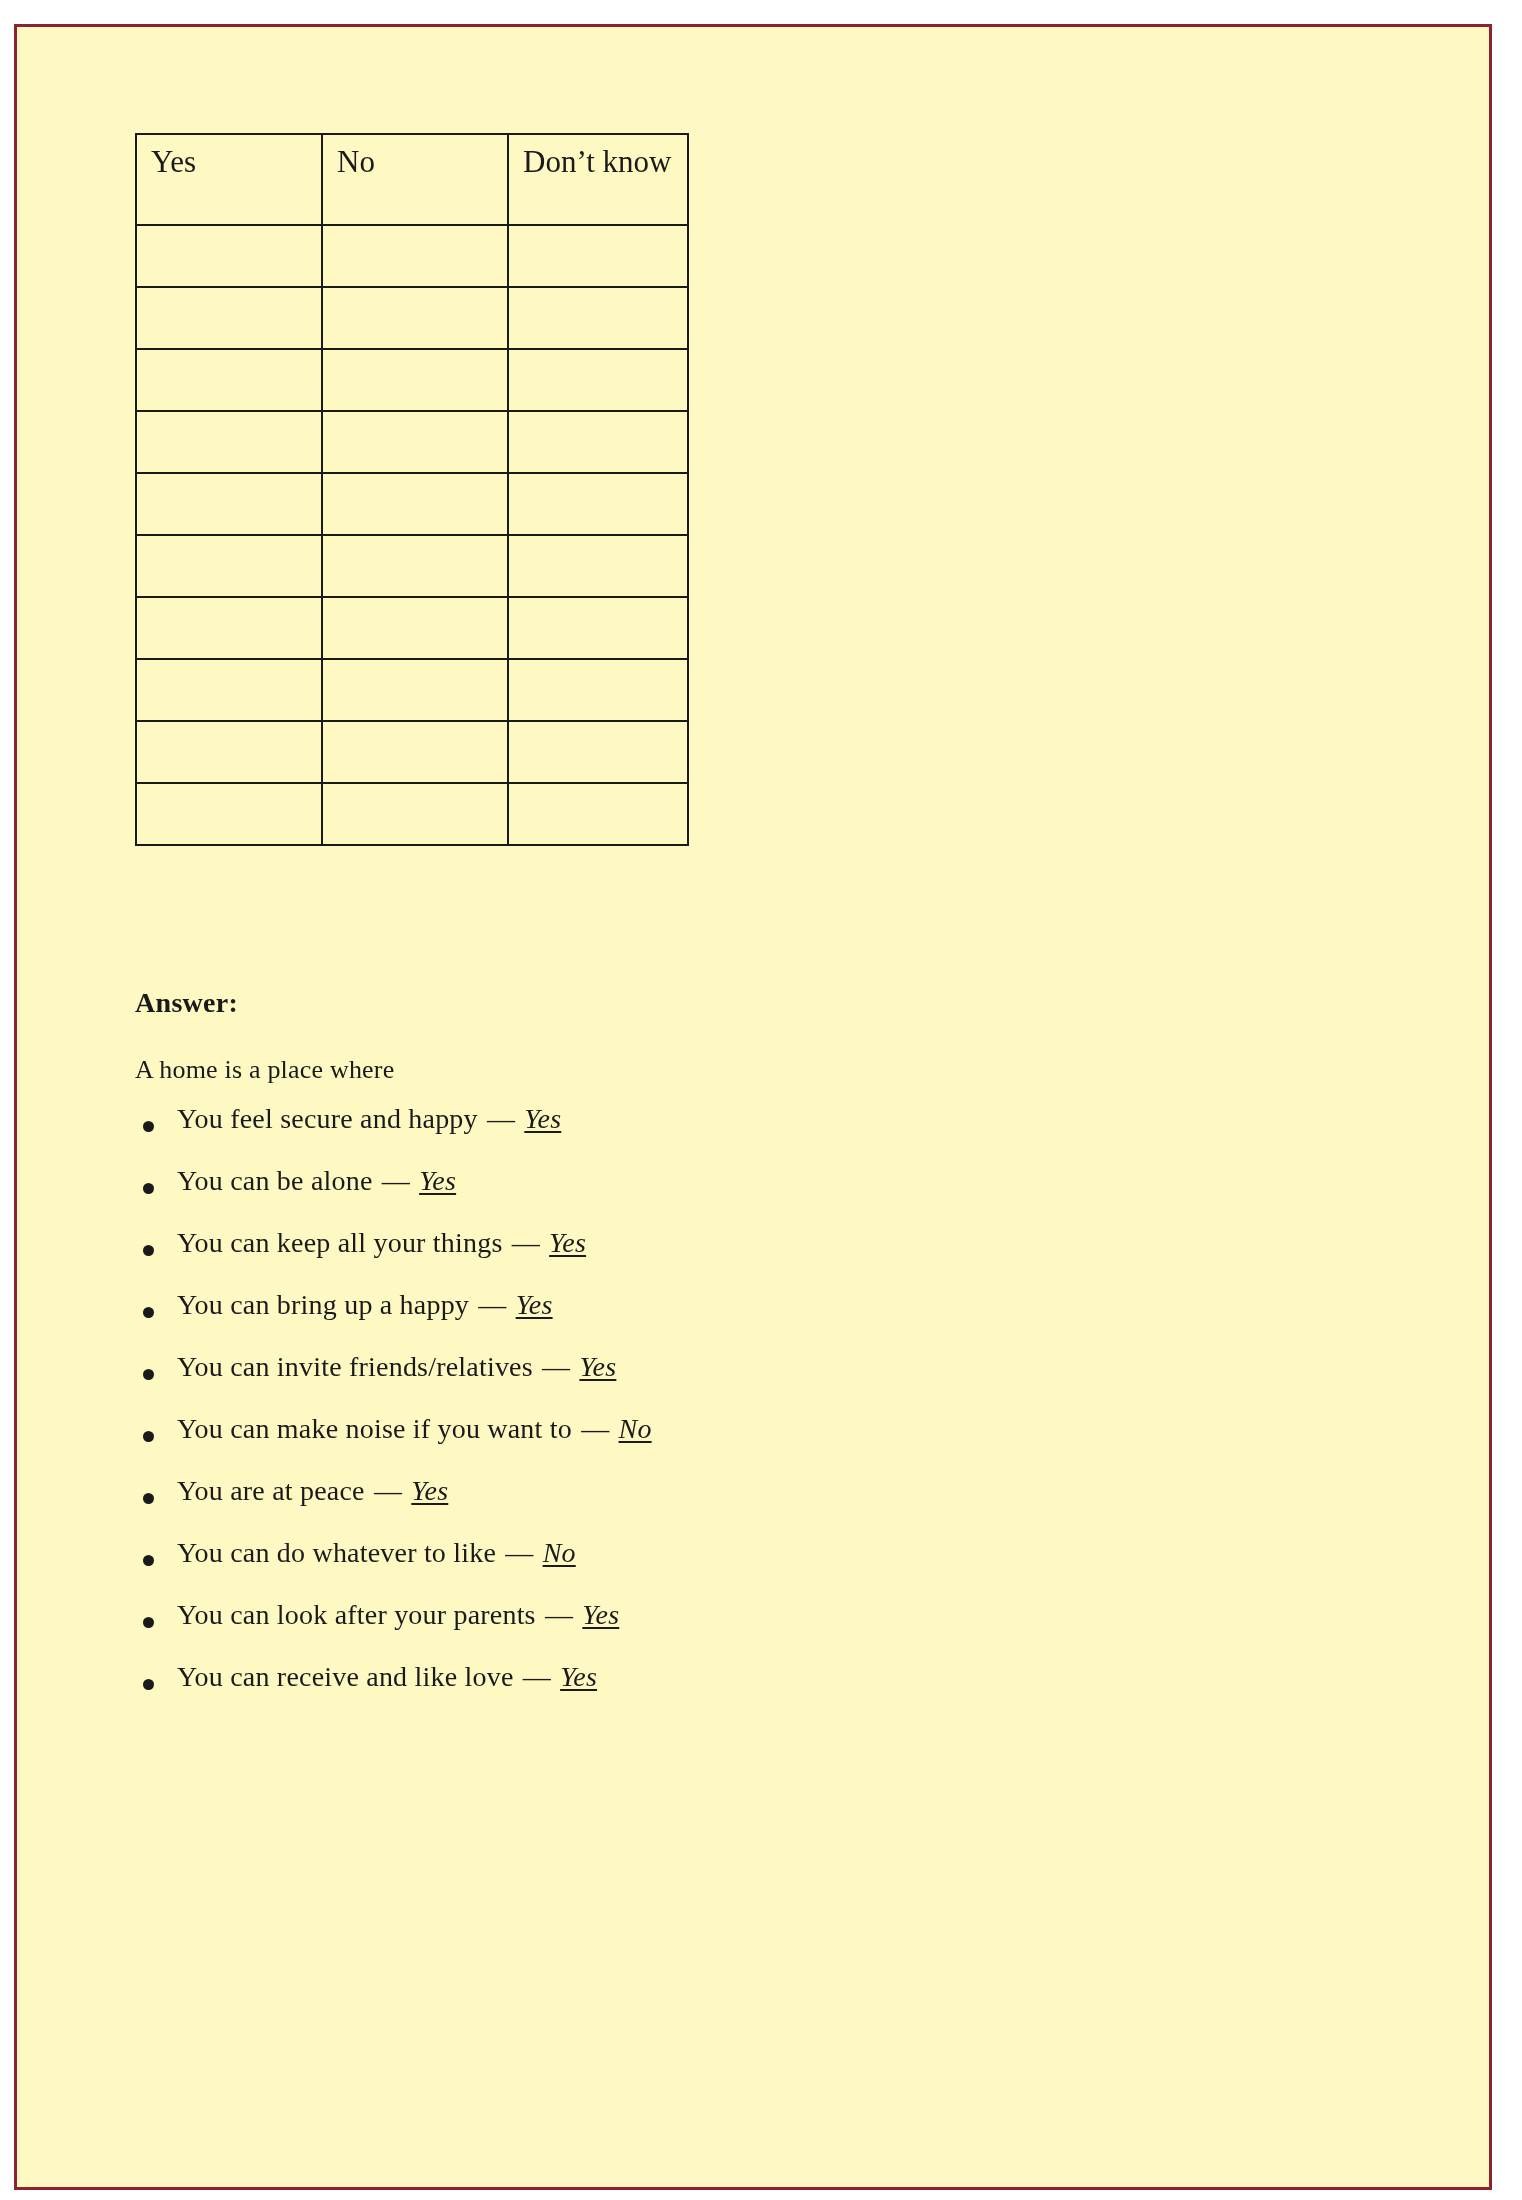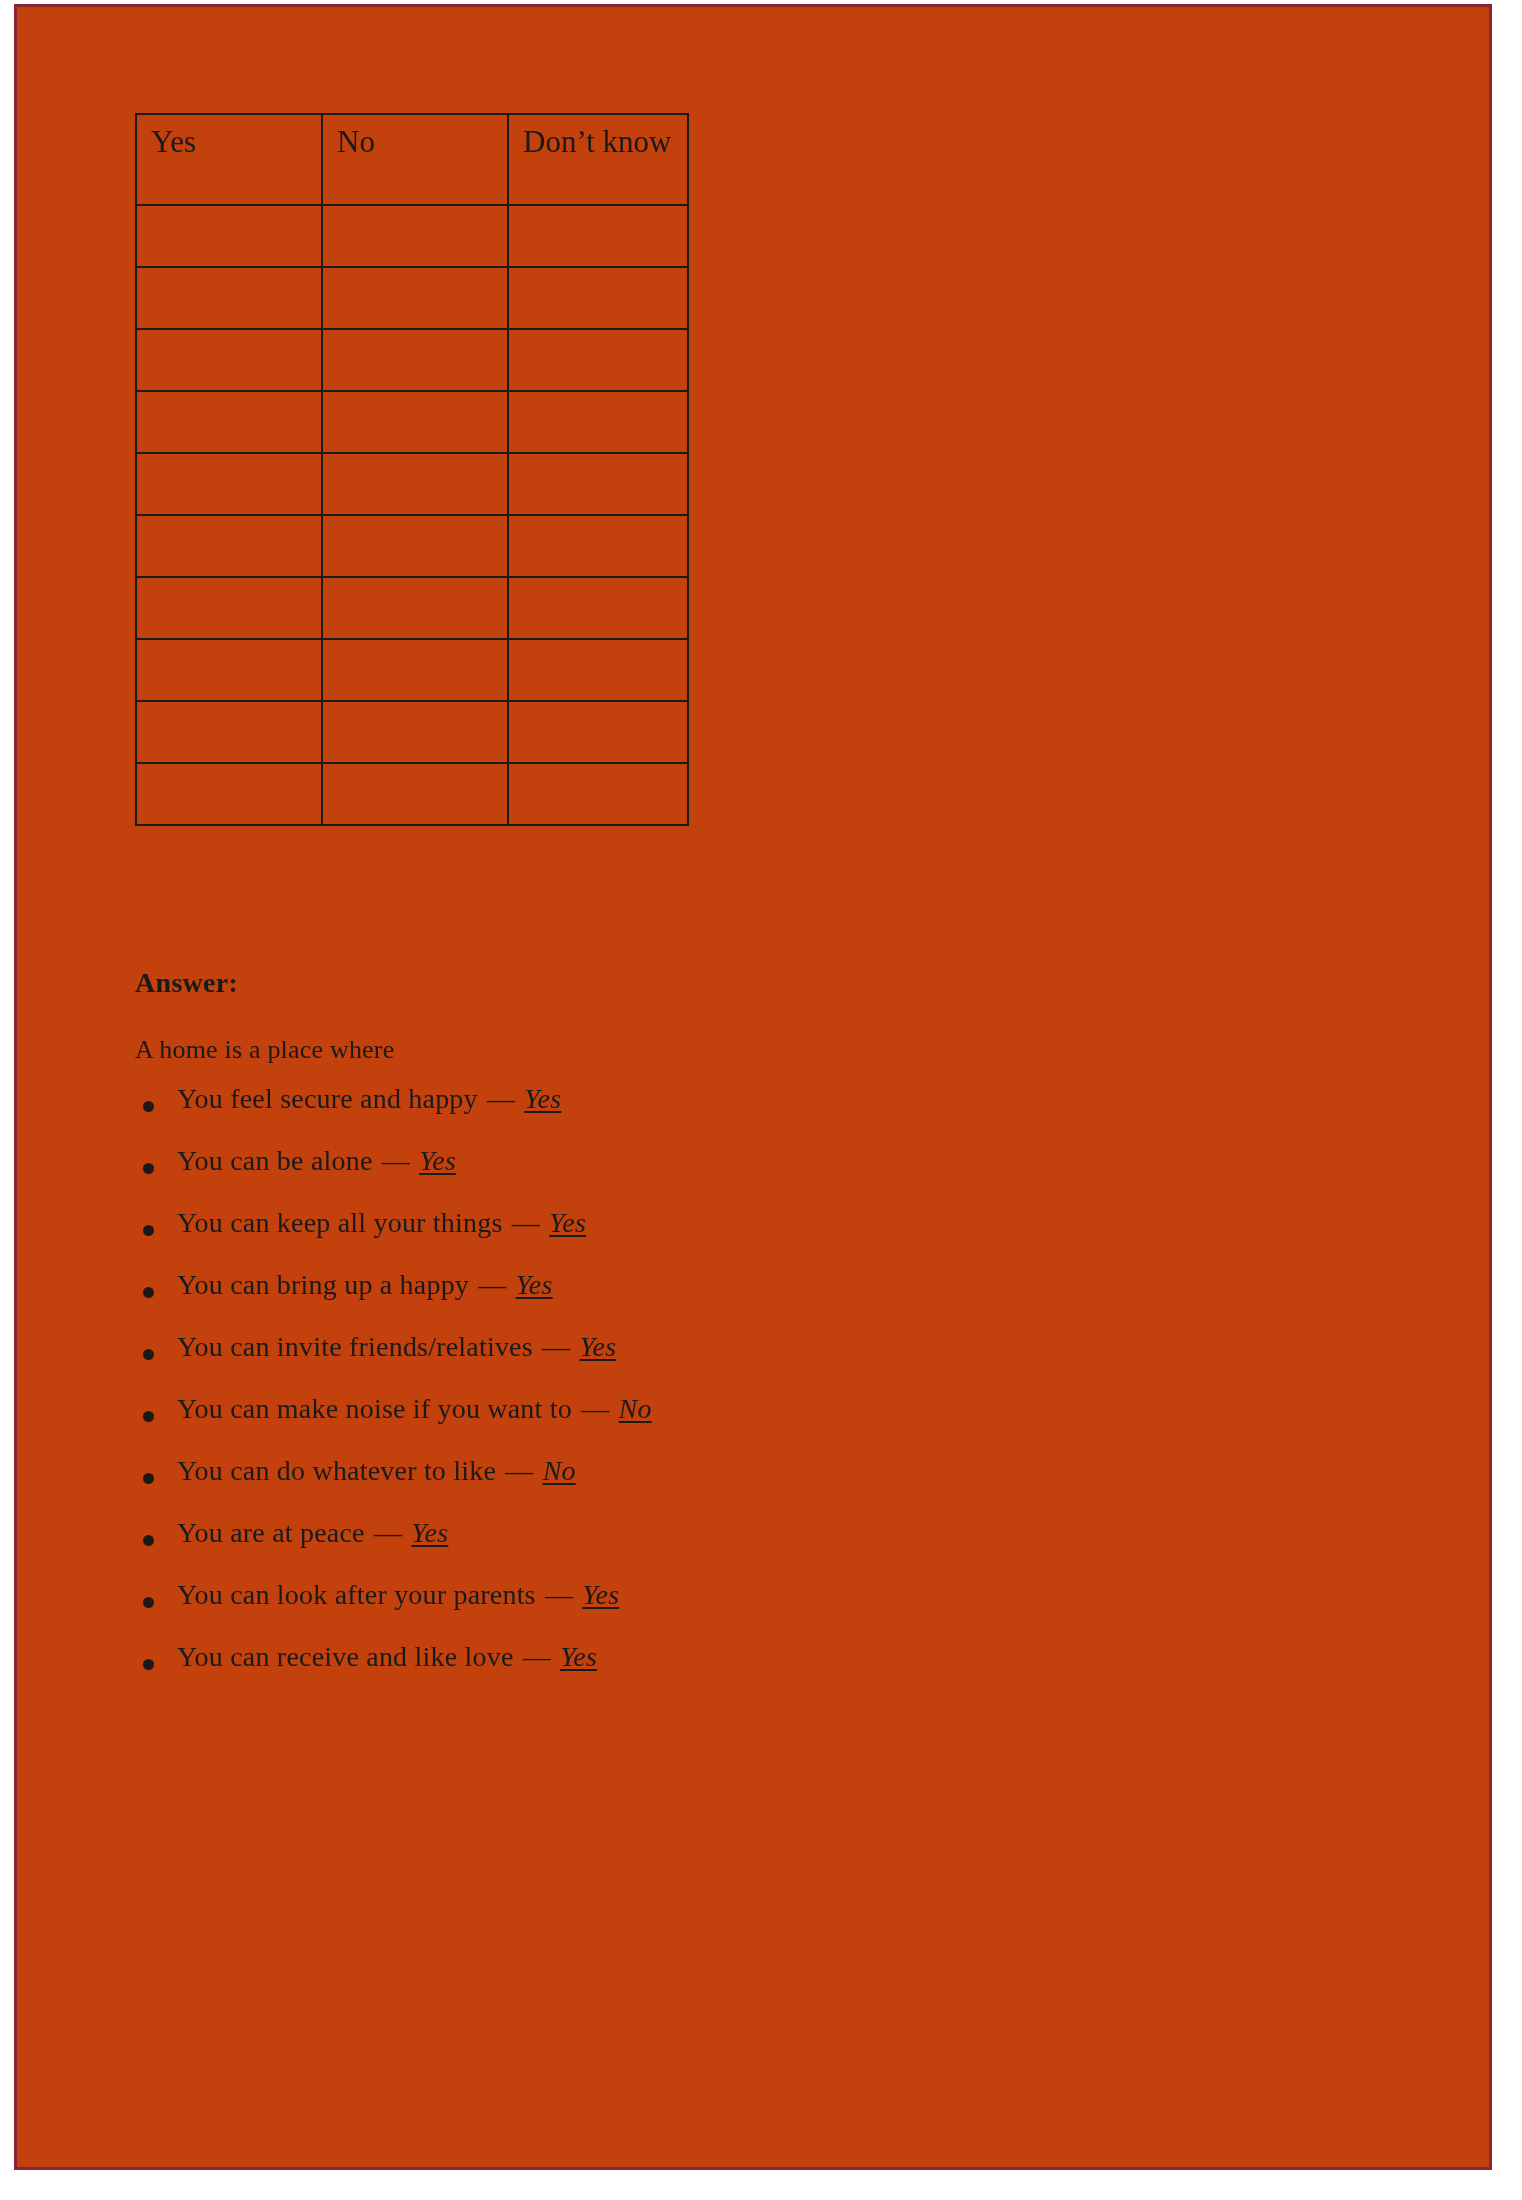--- a/index.html
+++ b/index.html
@@ -11,26 +11,26 @@
     width: 1522px;
     height: 2200px;
     font-family: "Liberation Serif", serif;
     color: #1a1a1a;
     position: relative;
     overflow: hidden;
   }
   .page-frame {
     position: absolute;
     left: 14px;
-    top: 4px;
+    top: 24px;
     width: 1478px;
     height: 2166px;
     border: 3px solid #8b2331;
     box-sizing: border-box;
-    background: #c2410c;
+    background: #fef9c3;
   }
   .page-inner {
     position: absolute;
     left: 0;
     top: 0;
     right: 0;
     bottom: 0;
     padding: 0;
   }
   
@@ -214,28 +214,28 @@
           <span class="item-text">You can invite friends/relatives</span>
           <span class="dash">—</span>
           <span class="verdict">Yes</span>
         </li>
         <li>
           <span class="item-text">You can make noise if you want to</span>
           <span class="dash">—</span>
           <span class="verdict">No</span>
         </li>
         <li>
+          <span class="item-text">You are at peace</span>
+          <span class="dash">—</span>
+          <span class="verdict">Yes</span>
+        </li>
+        <li>
           <span class="item-text">You can do whatever to like</span>
           <span class="dash">—</span>
           <span class="verdict">No</span>
-        </li>
-        <li>
-          <span class="item-text">You are at peace</span>
-          <span class="dash">—</span>
-          <span class="verdict">Yes</span>
         </li>
         <li>
           <span class="item-text">You can look after your parents</span>
           <span class="dash">—</span>
           <span class="verdict">Yes</span>
         </li>
         <li>
           <span class="item-text">You can receive and like love</span>
           <span class="dash">—</span>
           <span class="verdict">Yes</span>

